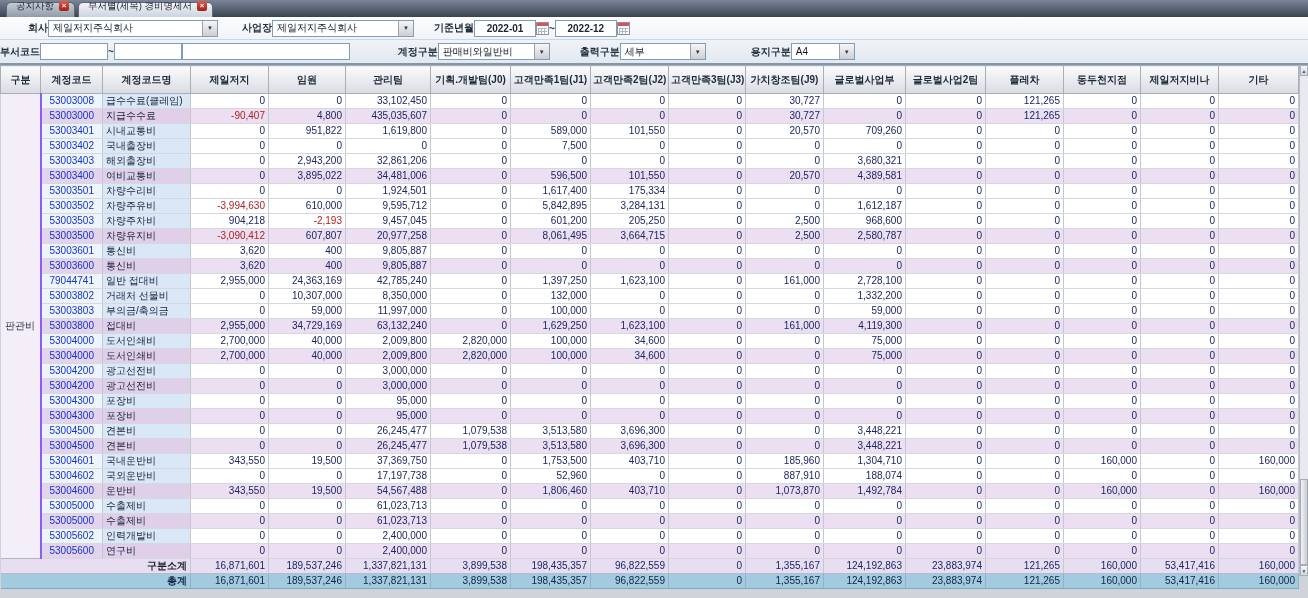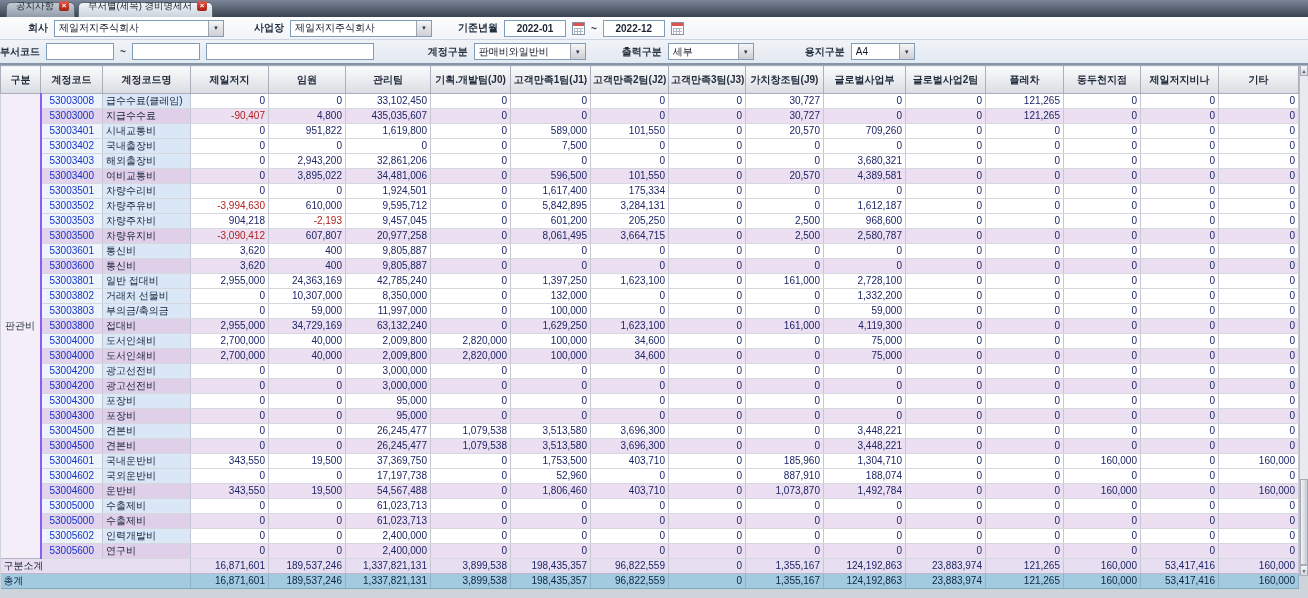--- a/index.html
+++ b/index.html
@@ -18,21 +18,21 @@
 
   
   .menustrip { height:15px; background:linear-gradient(#eef1f6,#c9d1dc);
     border-bottom:1px solid #9aa6b4; position:relative; }
   .menu-open { position:absolute; left:4px; top:1px; height:12px;
     background:linear-gradient(#e66055,#9e150d); color:#fff; font-size:7.5px; font-weight:bold;
     font-style:italic; border:1px solid #7c0f08; border-radius:7px; padding:0 9px; line-height:10px; }
 
   
   .filters { background:linear-gradient(#fdfdfe,#e3e9f1); border-bottom:2px solid #8495a8; }
-  .frow { display:flex; align-items:center; gap:6px; height:23px; font-size:10px; }
+  .frow { display:flex; align-items:center; height:23px; font-size:10px; }
   .frow1 { border-bottom:1px solid #ccd5e0; }
   .flabel { font-weight:bold; color:#24303e; white-space:nowrap; }
   .sel { display:flex; align-items:center; height:17px; background:#fff;
     border:1px solid #7f9db9; position:relative; padding-left:4px; font-size:10px; color:#101828; }
   .sel-val { flex:1; overflow:hidden; white-space:nowrap; }
   .sel-arrow { width:15px; height:15px; margin:0; background:linear-gradient(#f6f6f6,#cfcfd4);
     border-left:1px solid #9aa4b0; font-size:6px; color:#2a3a52; display:flex;
     align-items:center; justify-content:center; }
   .dtin { height:17px; border:1px solid #7f9db9; text-align:center; font-size:10px;
     font-weight:bold; color:#1c2333; background:#fff; font-family:inherit; }
@@ -57,21 +57,21 @@
   th { background:linear-gradient(#fafbfc,#d9dce2); border:1px solid #a9aeba;
     font-weight:bold; color:#1e2838; height:28px; padding:0 2px; text-align:center;
     white-space:nowrap; overflow:hidden; font-size:10px; }
   td { border-right:1px solid #c5c8d2; border-bottom:1px solid #d6d8e0; height:15px;
     line-height:14px; padding:0 3px; white-space:nowrap; overflow:hidden;
     text-align:right; color:#1c2566; }
   td.gcell { background:#f4eef8; text-align:center; vertical-align:middle;
     color:#2a3240; border-right:2px solid #8b5cf6; border-bottom:1px solid #b2b6c2; }
   td.code { text-align:center; color:#1535c8; }
   td.name { text-align:left; color:#18203a; }
-  td.lbl { text-align:left; font-weight:normal; color:#18202e; }
+  td.lbl { text-align:right; font-weight:bold; color:#18202e; }
   .r-d td.num { background:#fff; }
   .r-d td.code { background:#eef4fc; }
   .r-d td.name { background:#d9e7f7; }
   .r-s td.num { background:#ecdff2; }
   .r-s td.code { background:#e4d3ec; }
   .r-s td.name { background:#e0cfe9; }
   .r-g td { background:#e7dff1; border-bottom:1px solid #bdb6cc; }
   .r-T td { background:#a2cbdf; color:#0c2545; border-bottom:1px solid #7fa8c0;
     border-right:1px solid #8fb4c8; }
   td.neg { color:#b02020; }
@@ -399,21 +399,21 @@
             <td class="num">0</td>
             <td class="num">0</td>
             <td class="num">0</td>
             <td class="num">0</td>
             <td class="num">0</td>
             <td class="num">0</td>
             <td class="num">0</td>
             <td class="num">0</td>
           </tr>
           <tr class="r-d">
-            <td class="code">53003801</td>
+            <td class="code">79044741</td>
             <td class="name">일반 접대비</td>
             <td class="num">2,955,000</td>
             <td class="num">24,363,169</td>
             <td class="num">42,785,240</td>
             <td class="num">0</td>
             <td class="num">1,397,250</td>
             <td class="num">1,623,100</td>
             <td class="num">0</td>
             <td class="num">161,000</td>
             <td class="num">2,728,100</td>

